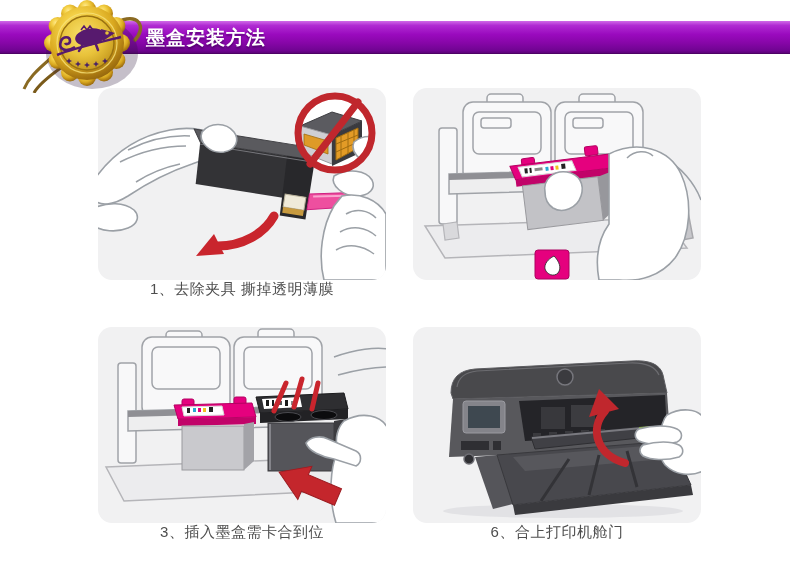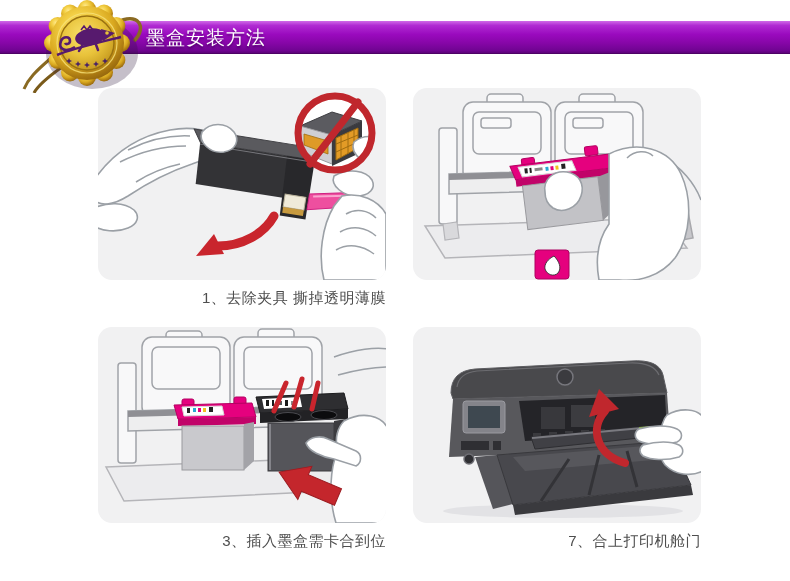--- a/index.html
+++ b/index.html
@@ -11,37 +11,37 @@
   .page{position:relative;width:790px;height:581px;background:#ffffff;overflow:hidden;}
 
   
   .header-bar{
     position:absolute;left:0;top:21px;width:790px;height:32px;
     background:linear-gradient(180deg,#d06ae8 0%,#b02bd2 14%,#9a0abe 42%,#8706a8 68%,#700492 92%,#5d0379 100%);
     border-bottom:1px solid #4d0266;
   }
   .header-title{
     position:absolute;left:146px;top:0;height:32px;line-height:33px;margin:0;
-    color:#ffffff;font-size:19px;font-weight:normal;letter-spacing:1px;
+    color:#ffffff;font-size:19px;font-weight:bold;letter-spacing:1px;
     text-shadow:0 2px 2px rgba(45,0,70,.55);
   }
   .badge{position:absolute;left:20px;top:-5px;width:132px;height:98px;}
 
   
   figure.step{position:absolute;width:288px;margin:0;}
   #step1{left:98px;top:88px;}
   #step2{left:413px;top:88px;}
   #step3{left:98px;top:327px;}
   #step4{left:413px;top:327px;}
   .panel{
     width:288px;height:192px;background:#f1f1f2;border-radius:14px;overflow:hidden;
   }
   #step3 .panel,#step4 .panel{height:196px;}
   .caption{
-    display:block;margin-top:9px;width:288px;text-align:right;
+    display:block;width:288px;text-align:center;
     font-size:15px;color:#4e4e4e;letter-spacing:0.5px;
   }
   
   .la{fill:#ffffff;stroke:#9ba0a6;stroke-width:1.6;}
   .laline{fill:none;stroke:#9ba0a6;stroke-width:1.5;}
   .cg{fill:#f8f8f9;stroke:#a0a3a8;stroke-width:1.5;}
 </style>
 </head>
 <body>
 
@@ -344,16 +344,16 @@
           <polygon points="186,62 206,82 176,90" fill="#c0272d"></polygon>
         </g>
 
         <g>
           <path class="la" d="M254,88 C268,80 284,82 290,90 L290,144 C278,150 262,148 252,138 C244,130 246,96 254,88 Z"></path>
           <path class="la" d="M226,102 C240,98 256,98 264,102 C270,105 270,112 264,115 C250,119 234,118 226,114 C221,111 221,105 226,102 Z"></path>
           <path class="la" d="M230,118 C244,114 258,114 266,118 C271,121 271,127 266,130 C252,134 238,133 230,129 C226,126 226,121 230,118 Z"></path>
         </g>
       </svg>
     </div>
-    <figcaption class="caption">7、合上打印机舱门</figcaption>
+    <figcaption class="caption">6、合上打印机舱门</figcaption>
   </figure>
 
 </div>
 
 </body></html>

